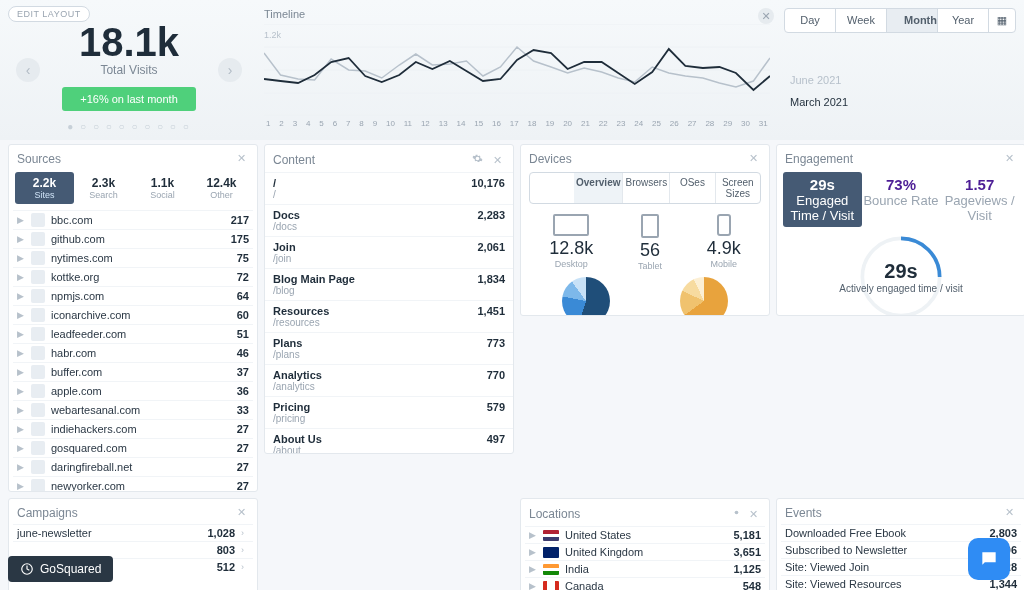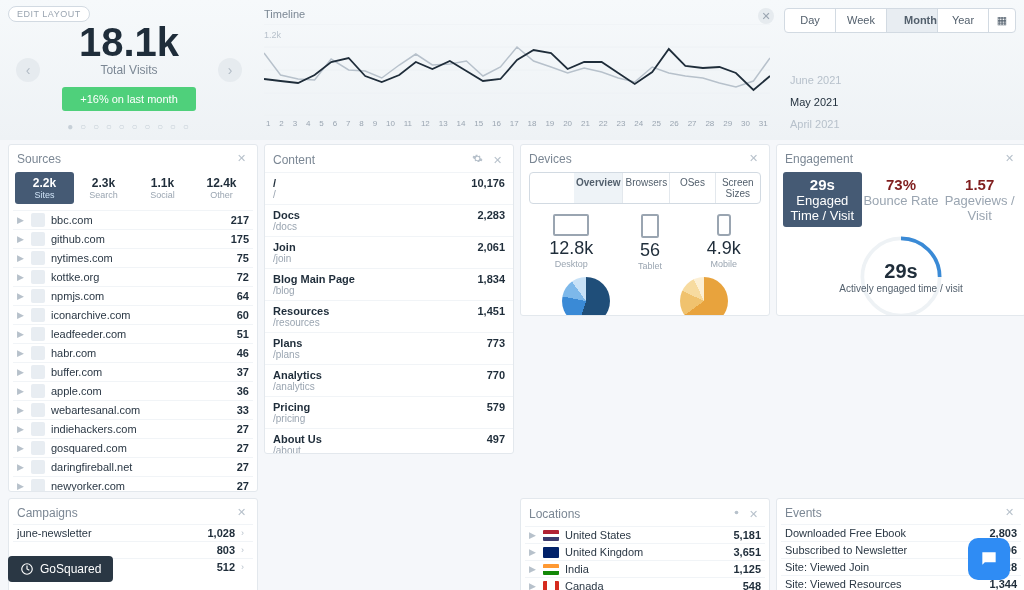--- a/index.html
+++ b/index.html
@@ -124,21 +124,21 @@
 .dev-row .d .sub { font-size:9px; color:#9aa5b1; }
 .dev-row .d .shape { width:36px; height:22px; margin:0 auto 2px auto; border:2px solid #9aa5b1; border-radius:2px; position:relative; }
 .dev-row .d .shape.tablet { width:18px; height:24px; }
 .dev-row .d .shape.mobile { width:14px; height:22px; border-radius:3px; }
 
 .pies { display:flex; justify-content:space-around; padding:6px 6px 2px 6px; }
 .pie { width:48px; height:48px; border-radius:50%; }
 
 .eng-row { display:flex; padding:2px 6px 6px 6px; gap:0; }
 .eng-pill { flex:1; text-align:center; padding:4px 0; font-size:12px; }
-.eng-pill .num { font-weight:600; color:#7f1d1d; font-size:15px; }
+.eng-pill .num { font-weight:600; color:#4c1d95; font-size:15px; }
 .eng-pill .sub { font-size:13px; color:#9aa5b1; }
 .eng-pill.dark { background:#455a74; border-radius:3px; }
 .eng-pill.dark .num, .eng-pill.dark .sub { color:#fff; }
 
 .eng-body { display:flex; align-items:center; justify-content:center; height:88px; position:relative; }
 .eng-body .arc { width:92px; height:92px; }
 .eng-body .label { position:absolute; text-align:center; color:#525f6c; font-size:10px; }
 .eng-body .label .big2 { font-size:20px; font-weight:600; color:#1f2d3a; }
 .eng-foot { font-size:10px; color:#9aa5b1; padding:2px 8px 6px 8px; display:flex; align-items:center; gap:4px; }
 .eng-foot .dot { width:8px; height:8px; border-radius:50%; border:2px solid #3a8ad6; display:inline-block; }
@@ -228,22 +228,21 @@
   <div class="range">
     <div class="segs">
       <span>Day</span>
       <span>Week</span>
       <span class="active">Month</span>
       <span>Year</span>
       <span>▦</span>
     </div>
     <div class="months">
       <div>June 2021</div>
-      <div class="cur">May 2021</div>
-      <div>April 2021</div>
+      <div class="cur">March 2021</div>
     </div>
   </div>
 </div>
 
 <div class="grid">
 
   <div class="card" style="height:348px;">
     <div class="card-hdr">
       <span>Sources</span>
       <span class="icons"><span>✕</span></span>

